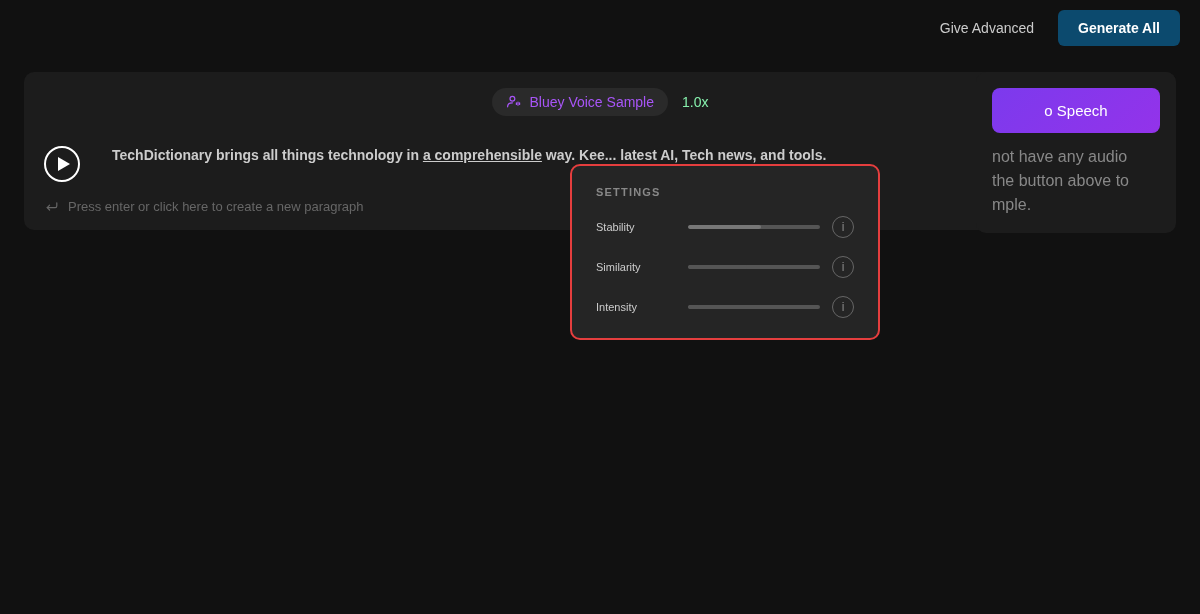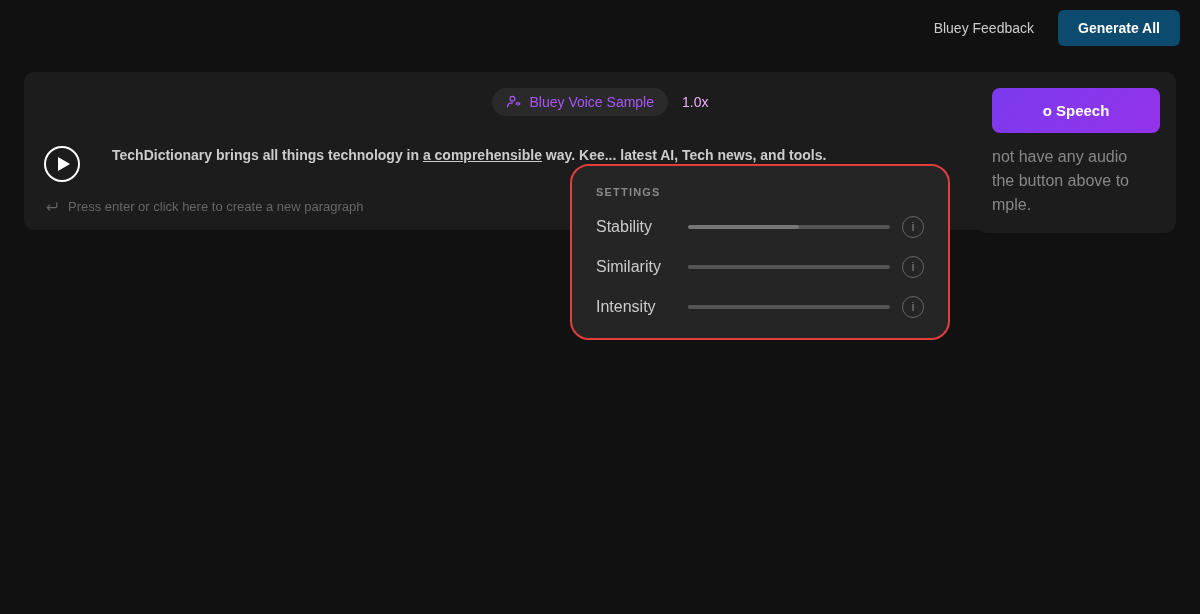--- a/index.html
+++ b/index.html
@@ -69,21 +69,21 @@
       font-size: 14px;
       font-weight: 500;
     }
 
     .voice-icon {
       width: 16px;
       height: 16px;
     }
 
     .speed-badge {
-      color: #f0abfc;
+      color: #86efac;
       font-size: 14px;
       font-weight: 500;
     }
 
     .card-body {
       display: flex;
       align-items: flex-start;
       gap: 32px;
       font-weight: bold;
     }
@@ -142,42 +142,42 @@
       background: #1c1c1c;
       border-radius: 10px;
       padding: 16px;
     }
 
     .generate-speech-btn {
       background: linear-gradient(135deg, #7c3aed, #9333ea);
       border: none;
       color: #ffffff;
       font-size: 15px;
-      font-weight: 700;
+      font-weight: 400;
       cursor: pointer;
       padding: 14px 20px;
       border-radius: 8px;
       width: 100%;
       margin-bottom: 12px;
     }
 
     .no-audio-text {
       color: #888888;
       font-size: 16px;
       line-height: 1.5;
     }
 
     
     .settings-overlay {
       position: absolute;
       top: 108px;
       left: 570px;
-      width: 380px;
+      width: 310px;
       background: #252525;
-      border-radius: 19px;
+      border-radius: 10px;
       padding: 20px 24px;
       border: 2px solid #e53e3e;
       z-index: 100;
     }
 
     .settings-title {
       font-size: 11px;
       font-weight: 600;
       color: #888888;
       letter-spacing: 1.2px;
@@ -190,21 +190,21 @@
       align-items: center;
       gap: 12px;
       margin-bottom: 18px;
     }
 
     .setting-row:last-child {
       margin-bottom: 0;
     }
 
     .setting-label {
-      font-size: 16px;
+      font-size: 11px;
       color: #cccccc;
       width: 80px;
       flex-shrink: 0;
     }
 
     .slider-container {
       flex: 1;
       position: relative;
     }
 
@@ -274,21 +274,21 @@
       gap: 8px;
       color: #aaaaaa;
       font-size: 14px;
       cursor: pointer;
     }
   </style>
 </head>
 <body>
 
 <div class="top-bar">
-  <button class="give-feedback-btn">Bluey Feedback</button>
+  <button class="give-feedback-btn">Give Advanced</button>
   <button class="generate-all-btn">Generate All</button>
 </div>
 
 <div class="main-content">
 
   <div class="voice-card">
 
     <div class="voice-card-header-row">
       <div class="header-left">
 

